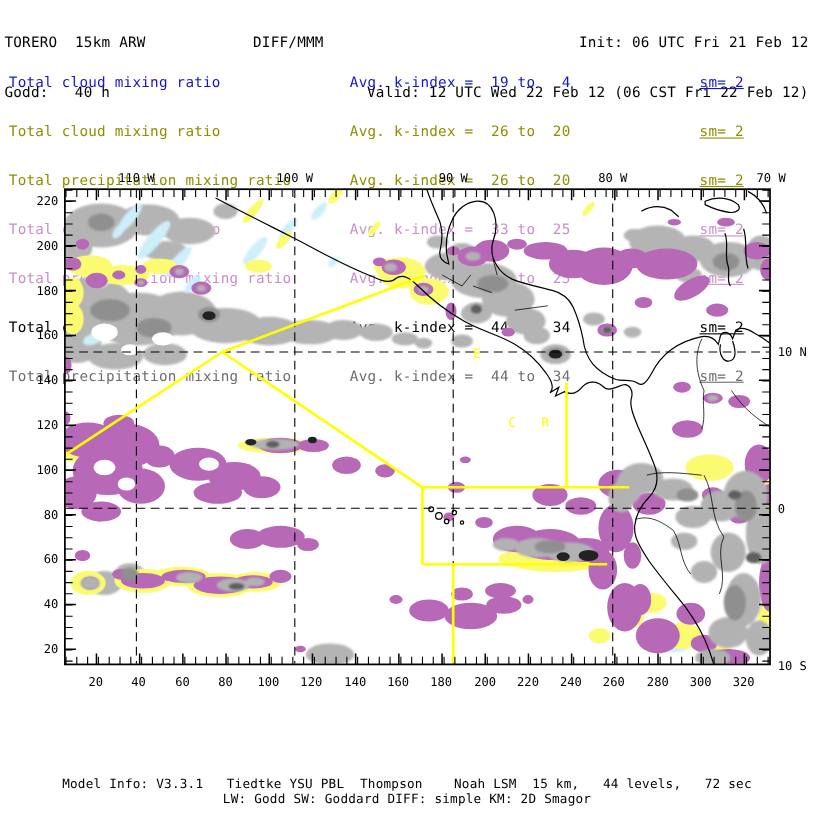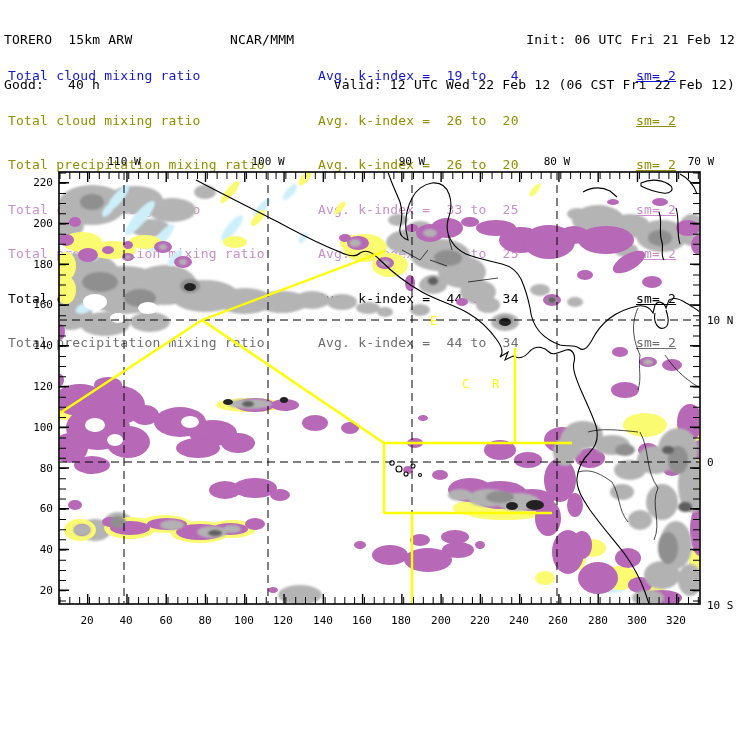--- a/index.html
+++ b/index.html
@@ -18,21 +18,21 @@
   #ftr{position:absolute;left:0;top:705px;width:740px;text-align:center;}
   .frow{font-size:11.5px;letter-spacing:.2px;white-space:pre;line-height:14px;color:#000;}
   text{font-family:"DejaVu Sans Mono","Liberation Mono",monospace;}
 </style>
 </head>
 <body>
 
 <div id="hdr" class="mono">
   <div class="hrow">
     <span style="left:4px">TORERO  15km ARW</span>
-    <span style="left:230px">NCAR/MMM</span>
+    <span style="left:230px">DIFF/MMM</span>
     <span style="right:5px">Init: 06 UTC Fri 21 Feb 12</span>
   </div>
   <div class="hrow">
     <span style="left:4px">Godd:</span>
     <span style="left:68px">40 h</span>
     <span style="right:5px">Valid: 12 UTC Wed 22 Feb 12 (06 CST Fri 22 Feb 12)</span>
   </div>
 </div>
 
 <div id="legend" class="mono">
@@ -467,13 +467,15 @@
       <text x="519" y="474">240</text>
       <text x="558" y="474">260</text>
       <text x="598" y="474">280</text>
       <text x="637" y="474">300</text>
       <text x="676" y="474">320</text>
     </g>
   </g>
 </svg>
 
 <div id="ftr">
+  <div class="frow">Model Info: V3.3.1   Tiedtke YSU PBL  Thompson    Noah LSM  15 km,   44 levels,   72 sec</div>
+  <div class="frow">LW: Godd SW: Goddard DIFF: simple KM: 2D Smagor</div>
 </div>
 
 </body></html>

